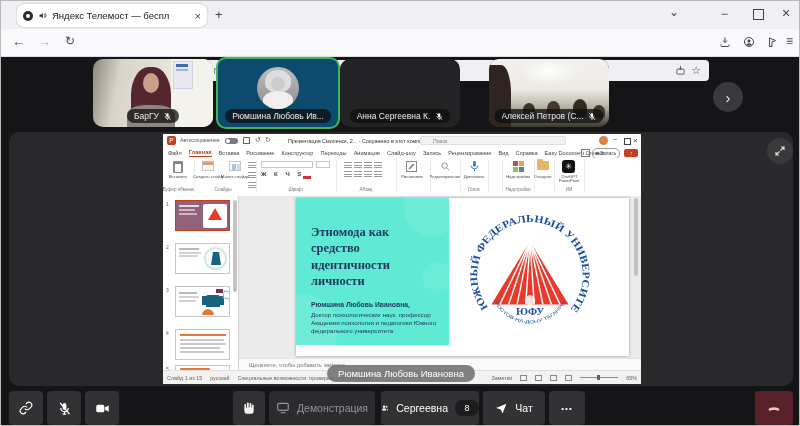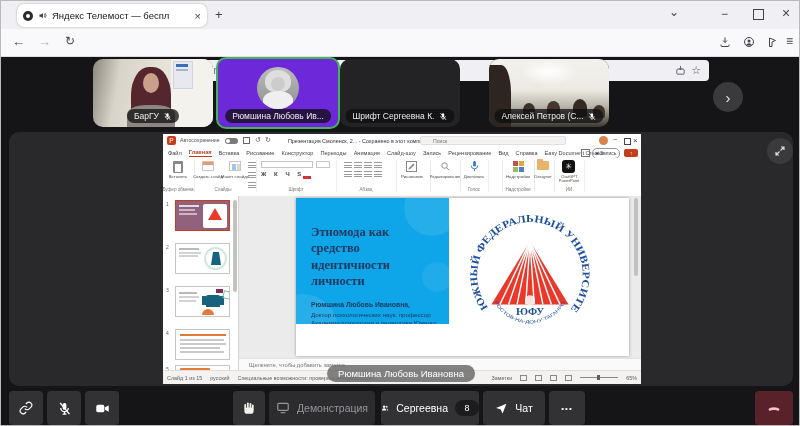--- a/index.html
+++ b/index.html
@@ -44,21 +44,21 @@
   .glabel{position:absolute;top:29px;font-size:4.6px;color:#7a7874;white-space:nowrap;transform:translateX(-50%)}
   .blabel{position:absolute;top:17px;font-size:4.4px;color:#4e4c49;white-space:nowrap;transform:translateX(-50%);text-align:center;line-height:1.1}
   .vsep{position:absolute;top:2px;width:1px;height:32px;background:#ececea}
   .licon{display:inline-block;width:8px;height:6px;background:repeating-linear-gradient(#9a9a9a 0 1px,transparent 1px 2.5px);margin:1px}
   .ppt-body{left:0;top:62px;width:478px;height:174px;background:#ebebeb}
   .thumbpane{left:0;top:0;width:75px;height:174px;background:#fff;border-right:1px solid #d6d4d2}
   .thumb{left:12px;width:55px;height:31px;background:#fff;border:1px solid #c8c6c4;box-sizing:border-box;overflow:hidden}
   .thumb.sel{border:1.5px solid #c43e1c}
   .tnum{left:3px;font-size:5px;color:#605e5c}
   .slide{left:133px;top:2px;width:333px;height:158px;background:#fff;box-shadow:0 0 3px rgba(0,0,0,.35);overflow:hidden}
-  .slide-purple{left:0;top:0;width:153px;height:126px;background:#0ea5e9;overflow:hidden}
+  .slide-purple{left:0;top:0;width:153px;height:147px;background:#5eead4;overflow:hidden}
   .blob{position:absolute;border-radius:50%;background:rgba(255,255,255,.13)}
   .dots{position:absolute;background-image:radial-gradient(rgba(255,255,255,.45) .6px,transparent .7px);background-size:4px 4px}
   .sl-title{left:15px;top:26px;width:118px;font-family:"Liberation Serif",serif;font-weight:bold;
             font-size:12.5px;line-height:1.3;color:#21395e}
   .sl-author{left:15px;top:103px;width:128px;font-size:6.8px;font-weight:bold;color:#21395e}
   .sl-desc{left:15px;top:113px;width:128px;font-size:6.2px;line-height:1.3;color:#21395e}
   .notespane{left:76px;top:162px;width:402px;height:13px;background:#fafafa;border-top:1px solid #e4e2e0}
   .ppt-status{left:0;top:236px;width:478px;height:14px;background:#f3f2f1;border-top:1px solid #e1dfdd;
               font-size:5.4px;color:#605e5c;display:flex;align-items:center;gap:8px;padding:0 4px;box-sizing:border-box}
   .vwicon{display:inline-block;width:7px;height:6px;border:1px solid #8a8886;box-sizing:border-box}
@@ -160,34 +160,34 @@
       <span>БарГУ</span>
       <svg width="9" height="9" viewBox="0 0 24 24">
           <rect x="9" y="3" width="6" height="11" rx="3" fill="#fff"></rect>
           <path d="M6 11a6 6 0 0 0 12 0" fill="none" stroke="#fff" stroke-width="2"></path>
           <path d="M12 17v4" stroke="#fff" stroke-width="2"></path>
           <path d="M5 3l15 18" stroke="#fff" stroke-width="2"></path>
         </svg>
     </div>
   </div>
 
-  <div class="a tile active" style="left:215px;background:#6d28d9">
+  <div class="a tile active" style="left:215px;background:#0c4a6e">
     <div class="avcircle" style="background:linear-gradient(#bdbdbd,#8e8e8e);overflow:hidden">
       <div style="position:absolute;left:8px;top:3px;width:26px;height:22px;border-radius:50% 50% 40% 40%;background:#dedede"></div>
       <div style="position:absolute;left:14px;top:10px;width:14px;height:14px;border-radius:50%;background:#cccccc"></div>
       <div style="position:absolute;left:6px;top:24px;width:30px;height:20px;border-radius:45% 45% 0 0;background:#efefef"></div>
     </div>
     <div class="plabel">
       <span>Рюмшина Любовь Ив...</span>
     </div>
   </div>
 
   <div class="a tile" style="left:339px">
     <div class="plabel">
-      <span>Шрифт Сергеевна К.</span>
+      <span>Анна Сергеевна К.</span>
       <svg width="9" height="9" viewBox="0 0 24 24">
           <rect x="9" y="3" width="6" height="11" rx="3" fill="#fff"></rect>
           <path d="M6 11a6 6 0 0 0 12 0" fill="none" stroke="#fff" stroke-width="2"></path>
           <path d="M12 17v4" stroke="#fff" stroke-width="2"></path>
           <path d="M5 3l15 18" stroke="#fff" stroke-width="2"></path>
         </svg>
     </div>
   </div>
 
   <div class="a tile" style="left:488px">

